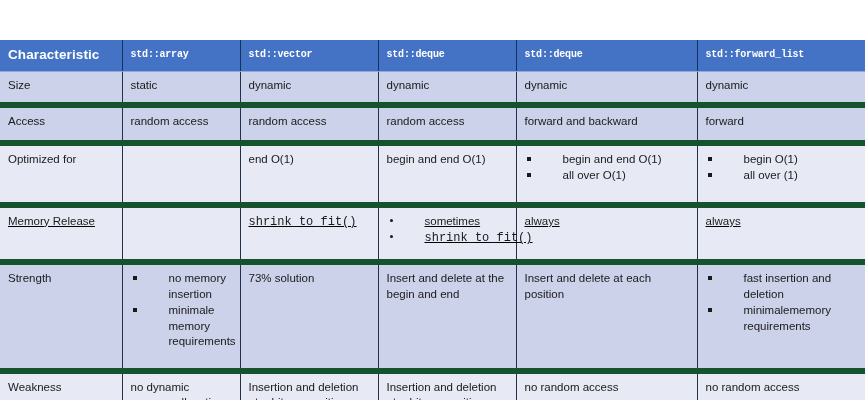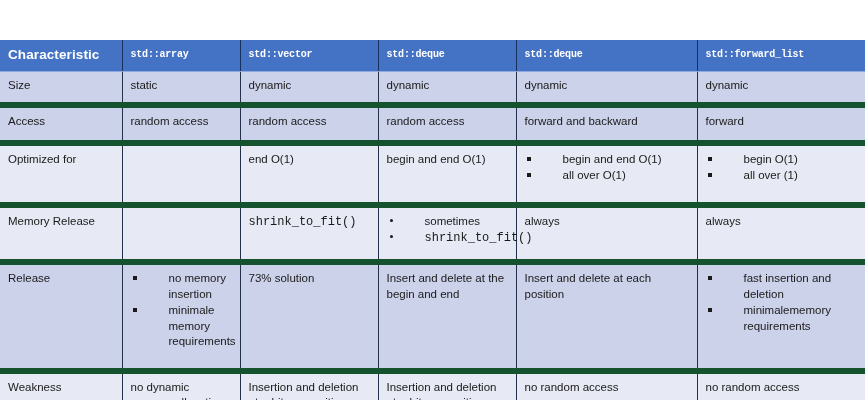--- a/index.html
+++ b/index.html
@@ -186,21 +186,21 @@
               <li>all over O(1)</li>
             </ul>
           </td>
           <td>
             <ul class="blist">
               <li>begin O(1)</li>
               <li>all over (1)</li>
             </ul>
           </td>
         </tr>
-        <tr class="shade-light" style="height: 42px;">
+        <tr class="shade-light" style="height: 42px; text-decoration: underline;">
           <td class="label-cell">Memory Release</td>
           <td>
             <span class="plain"></span>
           </td>
           <td>
             <span class="plain mono">shrink_to_fit()</span>
           </td>
           <td>
             <ul class="blist round">
               <li>sometimes</li>
@@ -208,21 +208,21 @@
             </ul>
           </td>
           <td>
             <span class="plain">always</span>
           </td>
           <td>
             <span class="plain">always</span>
           </td>
         </tr>
         <tr class="shade-dark" style="height: 82px;">
-          <td class="label-cell">Release</td>
+          <td class="label-cell">Strength</td>
           <td>
             <ul class="blist">
               <li>no memory insertion</li>
               <li>minimale memory requirements</li>
             </ul>
           </td>
           <td>
             <span class="plain">73% solution</span>
           </td>
           <td>

